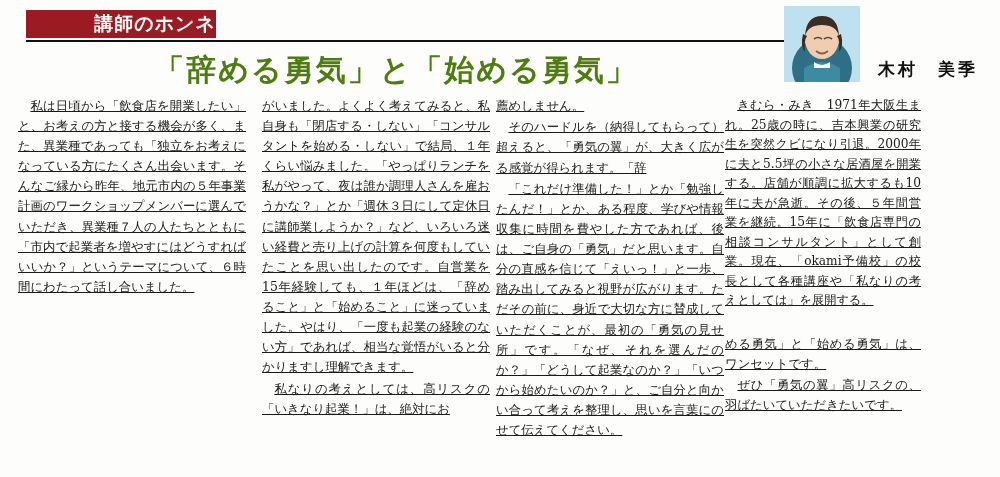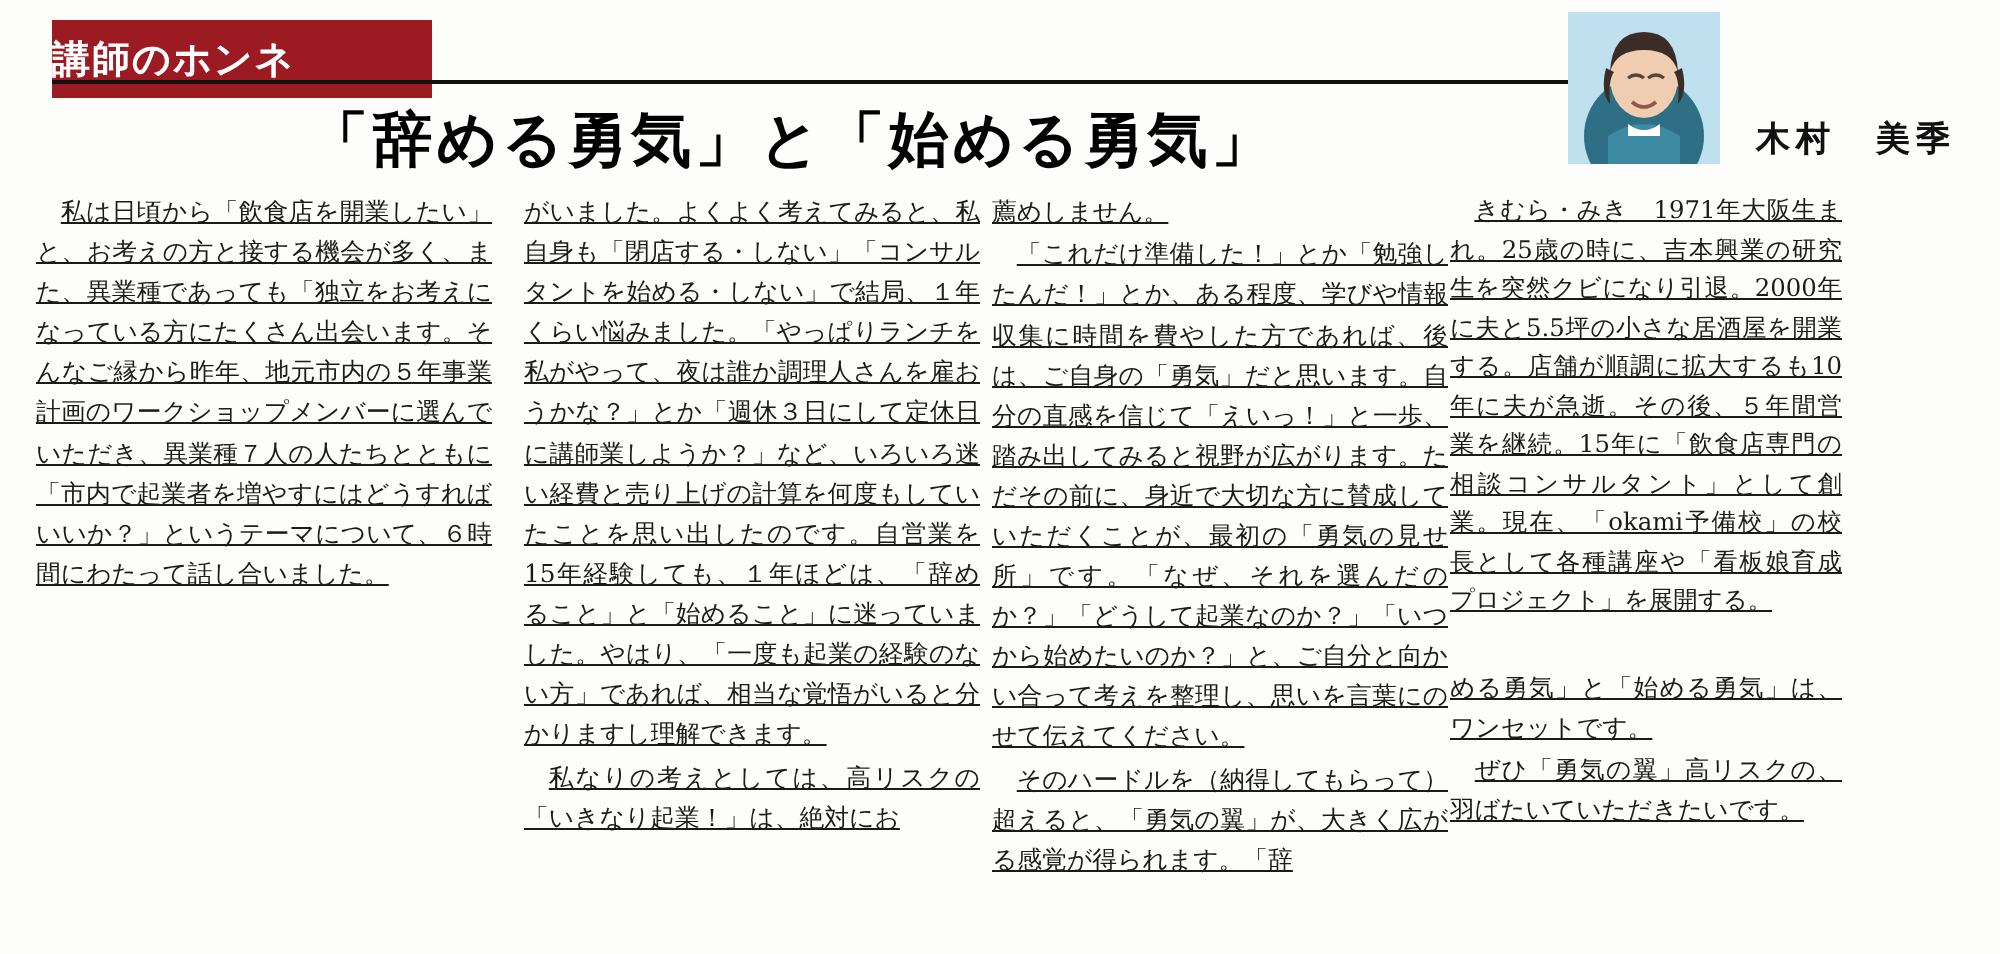--- a/index.html
+++ b/index.html
@@ -18,25 +18,25 @@
     background: #fdfdfb;
     overflow: hidden;
   }
 
   
   .kicker {
     position: absolute;
     left: 26px;
     top: 10px;
     width: 190px;
-    height: 39px;
+    height: 28px;
     background: #9c1b22;
     display: flex;
     align-items: center;
-    justify-content: flex-start;
+    justify-content: flex-end;
   }
   .kicker-text {
     color: #ffffff;
     font-family: "DejaVu Sans", "Liberation Sans", sans-serif;
     font-weight: bold;
     font-size: 19px;
     letter-spacing: 1px;
   }
   .kicker-rule {
     position: absolute;
@@ -49,21 +49,21 @@
 
   .headline {
     position: absolute;
     left: 26px;
     top: 50px;
     width: 740px;
     text-align: center;
     font-size: 30px;
     font-weight: bold;
     letter-spacing: 2px;
-    color: #000000;
+    color: #4d7c0f;
     font-family: Liberation Mono, monospace;
   }
 
   
   .portrait-wrap {
     position: absolute;
     right: 140px;
     top: 6px;
     width: 76px;
     height: 76px;
@@ -162,27 +162,27 @@
       <p>私は日頃から「飲食店を開業したい」と、お考えの方と接する機会が多く、また、異業種であっても「独立をお考えになっている方にたくさん出会います。そんなご縁から昨年、地元市内の５年事業計画のワークショップメンバーに選んでいただき、異業種７人の人たちとともに「市内で起業者を増やすにはどうすればいいか？」というテーマについて、６時間にわたって話し合いました。</p>
     </div>
 
     <div class="col c2">
       <p class="noindent">がいました。よくよく考えてみると、私自身も「閉店する・しない」「コンサルタントを始める・しない」で結局、１年くらい悩みました。「やっぱりランチを私がやって、夜は誰か調理人さんを雇おうかな？」とか「週休３日にして定休日に講師業しようか？」など、いろいろ迷い経費と売り上げの計算を何度もしていたことを思い出したのです。自営業を15年経験しても、１年ほどは、「辞めること」と「始めること」に迷っていました。やはり、「一度も起業の経験のない方」であれば、相当な覚悟がいると分かりますし理解できます。</p>
       <p>私なりの考えとしては、高リスクの「いきなり起業！」は、絶対にお</p>
     </div>
 
     <div class="col c3">
       <p class="noindent">薦めしません。</p>
+      <p>そのハードルを（納得してもらって）超えると、「勇気の翼」が、大きく広がる感覚が得られます。「辞</p>
       <p>「これだけ準備した！」とか「勉強したんだ！」とか、ある程度、学びや情報収集に時間を費やした方であれば、後は、ご自身の「勇気」だと思います。自分の直感を信じて「えいっ！」と一歩、踏み出してみると視野が広がります。ただその前に、身近で大切な方に賛成していただくことが、最初の「勇気の見せ所」です。「なぜ、それを選んだのか？」「どうして起業なのか？」「いつから始めたいのか？」と、ご自分と向かい合って考えを整理し、思いを言葉にのせて伝えてください。</p>
-      <p>そのハードルを（納得してもらって）超えると、「勇気の翼」が、大きく広がる感覚が得られます。「辞</p>
     </div>
 
     <div class="col c4">
       <div class="profile">
-        <p class="lead">きむら・みき　1971年大阪生まれ。25歳の時に、吉本興業の研究生を突然クビになり引退。2000年に夫と5.5坪の小さな居酒屋を開業する。店舗が順調に拡大するも10年に夫が急逝。その後、５年間営業を継続。15年に「飲食店専門の相談コンサルタント」として創業。現在、「okami予備校」の校長として各種講座や「看板娘育成プロジェクト」を展開する。</p>
+        <p class="lead">きむら・みき　1971年大阪生まれ。25歳の時に、吉本興業の研究生を突然クビになり引退。2000年に夫と5.5坪の小さな居酒屋を開業する。店舗が順調に拡大するも10年に夫が急逝。その後、５年間営業を継続。15年に「飲食店専門の相談コンサルタント」として創業。現在、「okami予備校」の校長として各種講座や「私なりの考えとしては」を展開する。</p>
       </div>
       <div class="tail">
         <p>める勇気」と「始める勇気」は、ワンセットです。</p>
         <p class="ind">ぜひ「勇気の翼」高リスクの、羽ばたいていただきたいです。</p>
       </div>
     </div>
 
   </div>
 </div>
 

